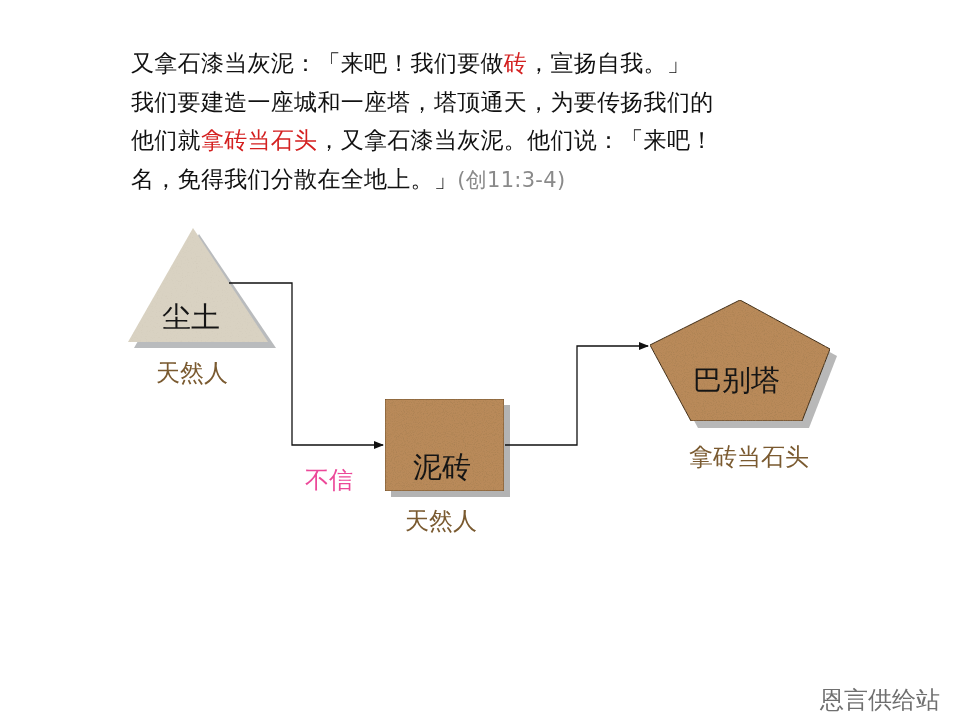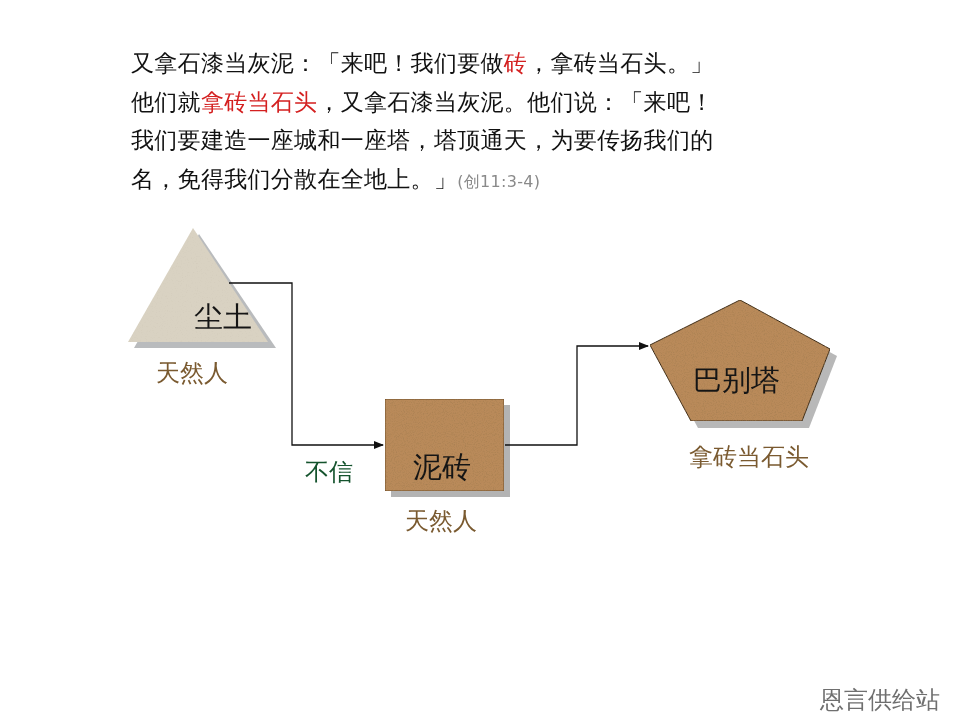--- a/index.html
+++ b/index.html
@@ -1,40 +1,40 @@
 <!DOCTYPE html>
 <html><head>
 <meta charset="utf-8">
 <style>
   html, body { margin:0; padding:0; }
   body { width:960px; height:720px; background:#ffffff; position:relative; overflow:hidden;
          font-family:"DejaVu Sans", "Liberation Sans", sans-serif; }
   .verse { position:absolute; left:131px; top:44px; width:700px; font-size:23px; line-height:38.5px; color:#111111; letter-spacing:0.3px; }
   .verse .line { display:block; white-space:nowrap; }
   .red { color:#d42020; }
-  .ref { color:#8a8a8a; font-size:16px; }
+  .ref { color:#8a8a8a; font-size:21px; }
   svg.diagram { position:absolute; left:0; top:0; }
   .label { position:absolute; font-size:24px; white-space:nowrap; }
   .shape-text { position:absolute; font-size:29px; color:#151515; white-space:nowrap; }
   .brown { color:#7a5a30;font-family:Liberation Mono, monospace; }
-  .navy { color:#14532d; }
+  .navy { color:#ec4899;margin-top:8px; }
   .footer { position:absolute; right:20px; top:684px; font-size:24px; color:#6f6f6f; }
 </style>
 </head>
 <body>
 
 <div class="verse">
   <span class="line">
-    <span>又拿石漆当灰泥：「来吧！我们要做</span><span class="red">砖</span><span>，拿砖当石头。」</span>
+    <span>又拿石漆当灰泥：「来吧！我们要做</span><span class="red">砖</span><span>，宣扬自我。」</span>
+  </span>
+  <span class="line">
+    <span>我们要建造一座城和一座塔，塔顶通天，为要传扬我们的</span>
   </span>
   <span class="line">
     <span>他们就</span><span class="red">拿砖当石头</span><span>，又拿石漆当灰泥。他们说：「来吧！</span>
-  </span>
-  <span class="line">
-    <span>我们要建造一座城和一座塔，塔顶通天，为要传扬我们的</span>
   </span>
   <span class="line">
     <span>名，免得我们分散在全地上。」</span><span class="ref">(创11:3-4)</span>
   </span>
 </div>
 
 <svg class="diagram" width="960" height="720" viewBox="0 0 960 720">
   <defs>
     <filter id="speck" x="0" y="0" width="100%" height="100%">
       <feTurbulence type="fractalNoise" baseFrequency="0.9" numOctaves="2" seed="3" result="n"></feTurbulence>
@@ -71,21 +71,21 @@
 
   <g>
     <polygon points="747,307 837,356 809,428 698,428 657,352" fill="#b8b8b8"></polygon>
     <polygon points="740,300 830,349 802,421 691,421 650,345" fill="#b98a5a" stroke="#3a2a18" stroke-width="1" filter="url(#speck)"></polygon>
   </g>
 
   <polyline points="229,283 292,283 292,445 383,445" fill="none" stroke="#111" stroke-width="1.3" marker-end="url(#arrow)"></polyline>
   <polyline points="505,445 577,445 577,346 648,346" fill="none" stroke="#111" stroke-width="1.3" marker-end="url(#arrow)"></polyline>
 </svg>
 
-<div class="shape-text" style="left:162px; top:298px;margin-left:32px;">尘土</div>
+<div class="shape-text" style="left:162px; top:298px;">尘土</div>
 <div class="label brown" style="left:156px; top:357px;">天然人</div>
 
 <div class="shape-text" style="left:413px; top:448px;">泥砖</div>
 <div class="label brown" style="left:405px; top:505px;">天然人</div>
 <div class="label navy" style="left:305px; top:456px;">不信</div>
 
 <div class="shape-text" style="left:693px; top:361px;font-family:Liberation Serif, serif;">巴别塔</div>
 <div class="label brown" style="left:689px; top:441px;">拿砖当石头</div>
 
 <div class="footer">恩言供给站</div>

